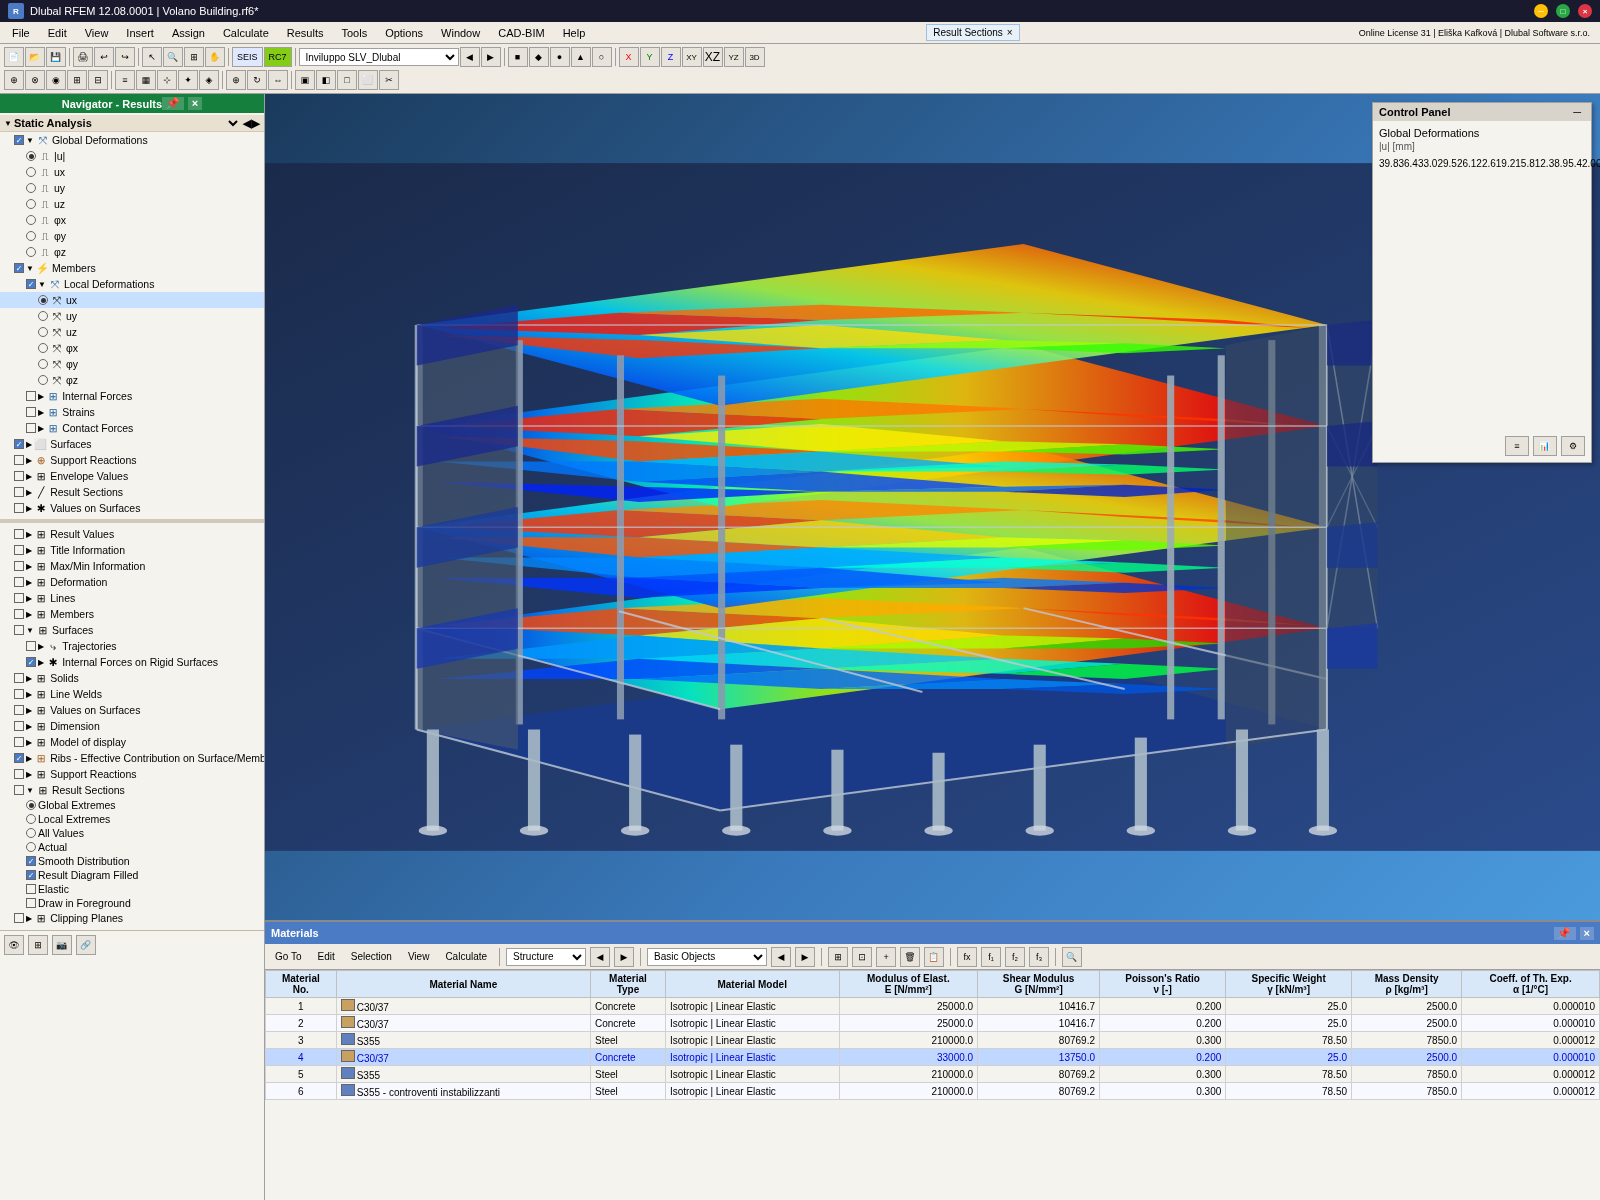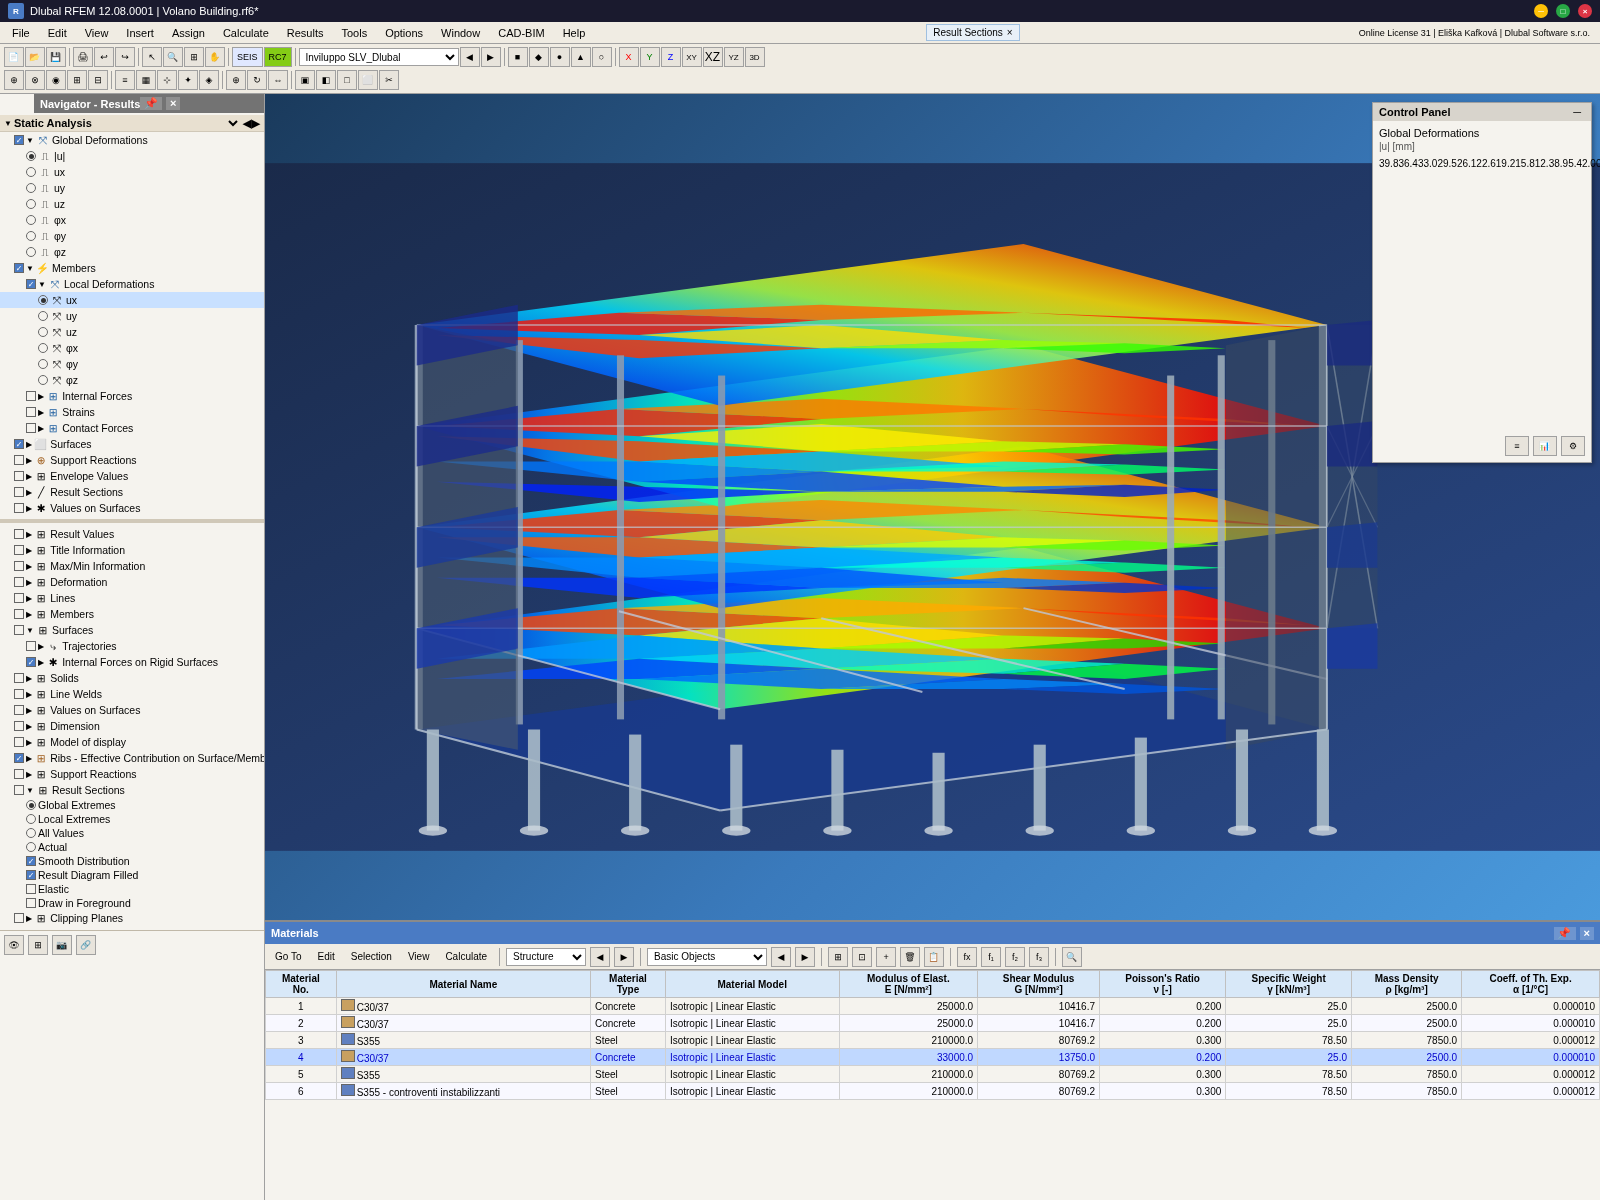--- a/index.html
+++ b/index.html
@@ -21,21 +21,21 @@
     .toolbar-row { display: flex; align-items: center; gap: 1px; height: 22px; }
     .tb-btn { width: 20px; height: 20px; background: #e8e4dc; border: 1px solid #a0a0a0; cursor: pointer; display: flex; align-items: center; justify-content: center; font-size: 9px; }
     .tb-separator { width: 1px; height: 18px; background: #a0a0a0; margin: 0 2px; }
     .tb-combo { height: 18px; font-size: 10px; border: 1px solid #a0a0a0; background: white; padding: 0 2px; }
 
     
     #main-layout { display: flex; height: calc(1200px - 22px - 22px - 50px - 22px); }
 
     
     #navigator { width: 265px; background: #f5f3ee; border-right: 1px solid #a0a0a0; display: flex; flex-direction: column; overflow: hidden; }
-    #navigator-header { background: #737373; color: white; padding: 3px 6px; font-size: 11px; font-weight: bold; display: flex; align-items: center; justify-content: flex-start; margin-left: 34px; }
+    #navigator-header { background: #15803d; color: white; padding: 3px 6px; font-size: 11px; font-weight: bold; display: flex; align-items: center; justify-content: center; }
     #navigator-content { flex: 1; overflow-y: auto; padding: 2px 0; }
     .nav-section-header { display: flex; align-items: center; padding: 1px 4px; cursor: pointer; font-size: 11px; background: #e8e0d0; border-bottom: 1px solid #d0c8b8; font-weight: bold; }
     .tree-item { display: flex; align-items: center; padding: 1px 0; cursor: pointer; font-size: 10.5px; white-space: nowrap; }
     .tree-item.selected { background: #c8e0ff; }
     .indent-1 { padding-left: 14px; }
     .indent-2 { padding-left: 26px; }
     .indent-3 { padding-left: 38px; }
     .tree-icon { width: 14px; height: 14px; margin-right: 2px; display: inline-flex; align-items: center; justify-content: center; flex-shrink: 0; }
     .radio-btn { width: 10px; height: 10px; border-radius: 50%; border: 1px solid #666; display: inline-flex; align-items: center; justify-content: center; margin-right: 2px; flex-shrink: 0; }
     .radio-btn.checked::after { content: ''; width: 5px; height: 5px; border-radius: 50%; background: #333; display: block; }

